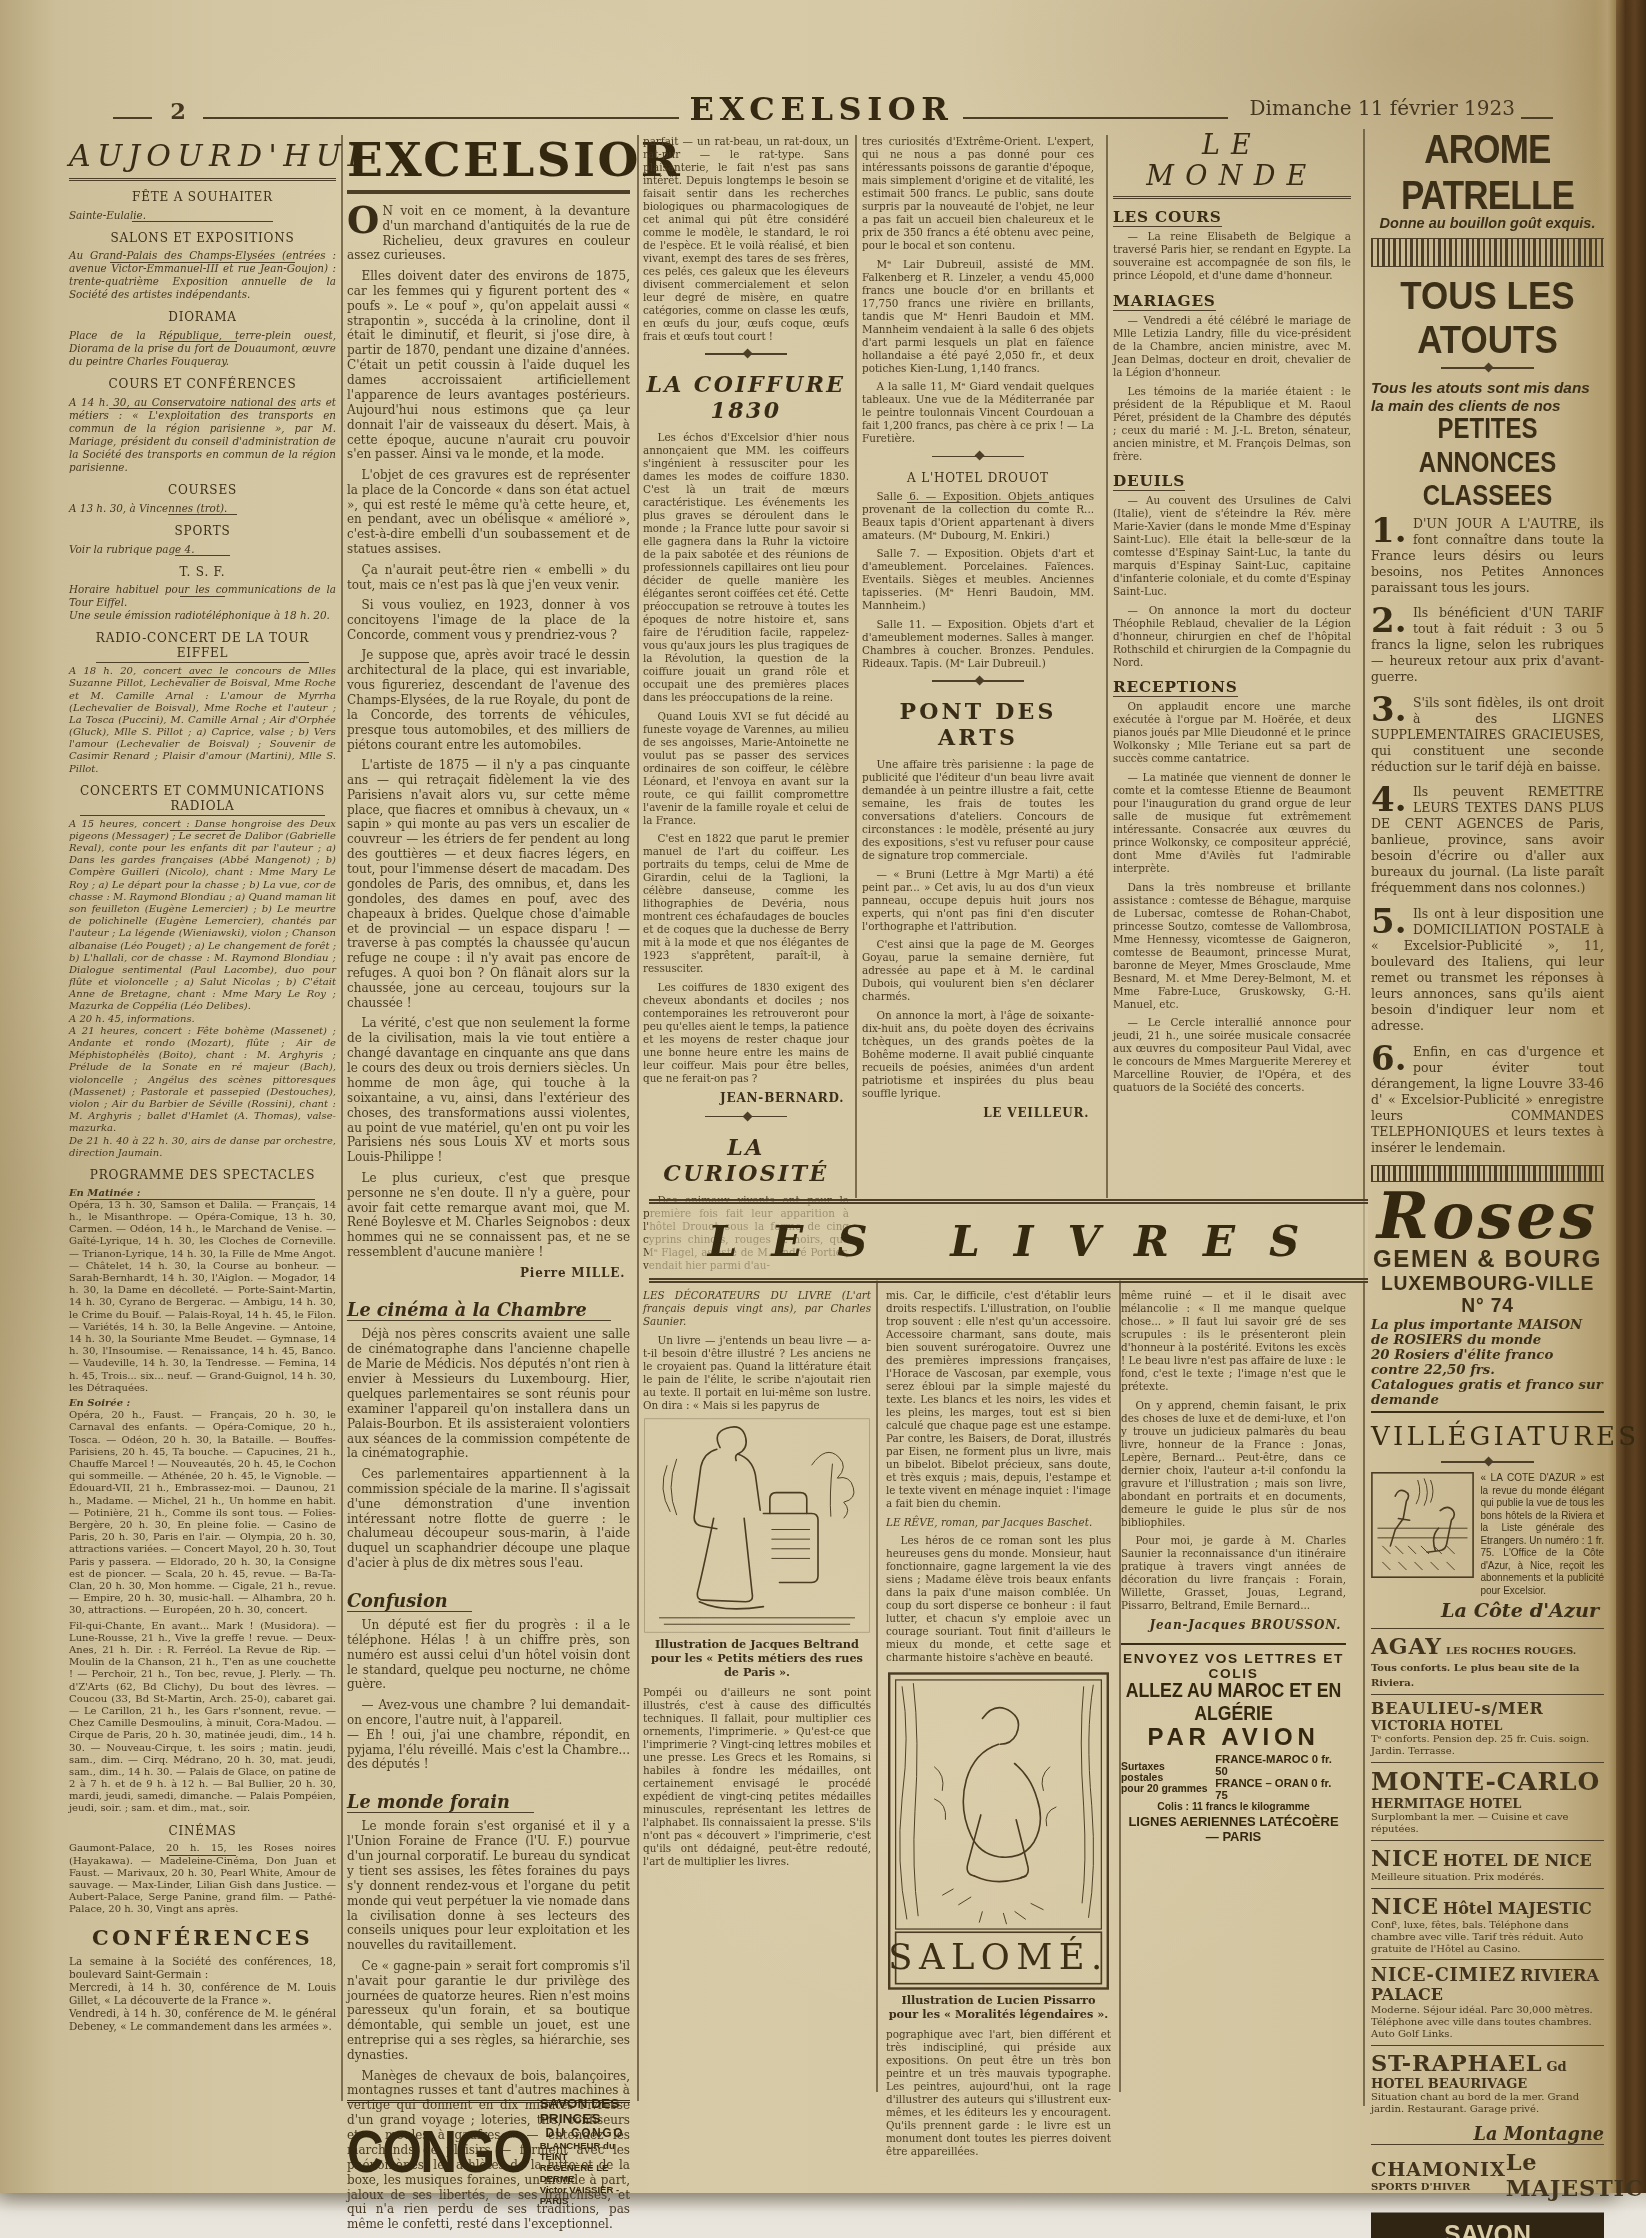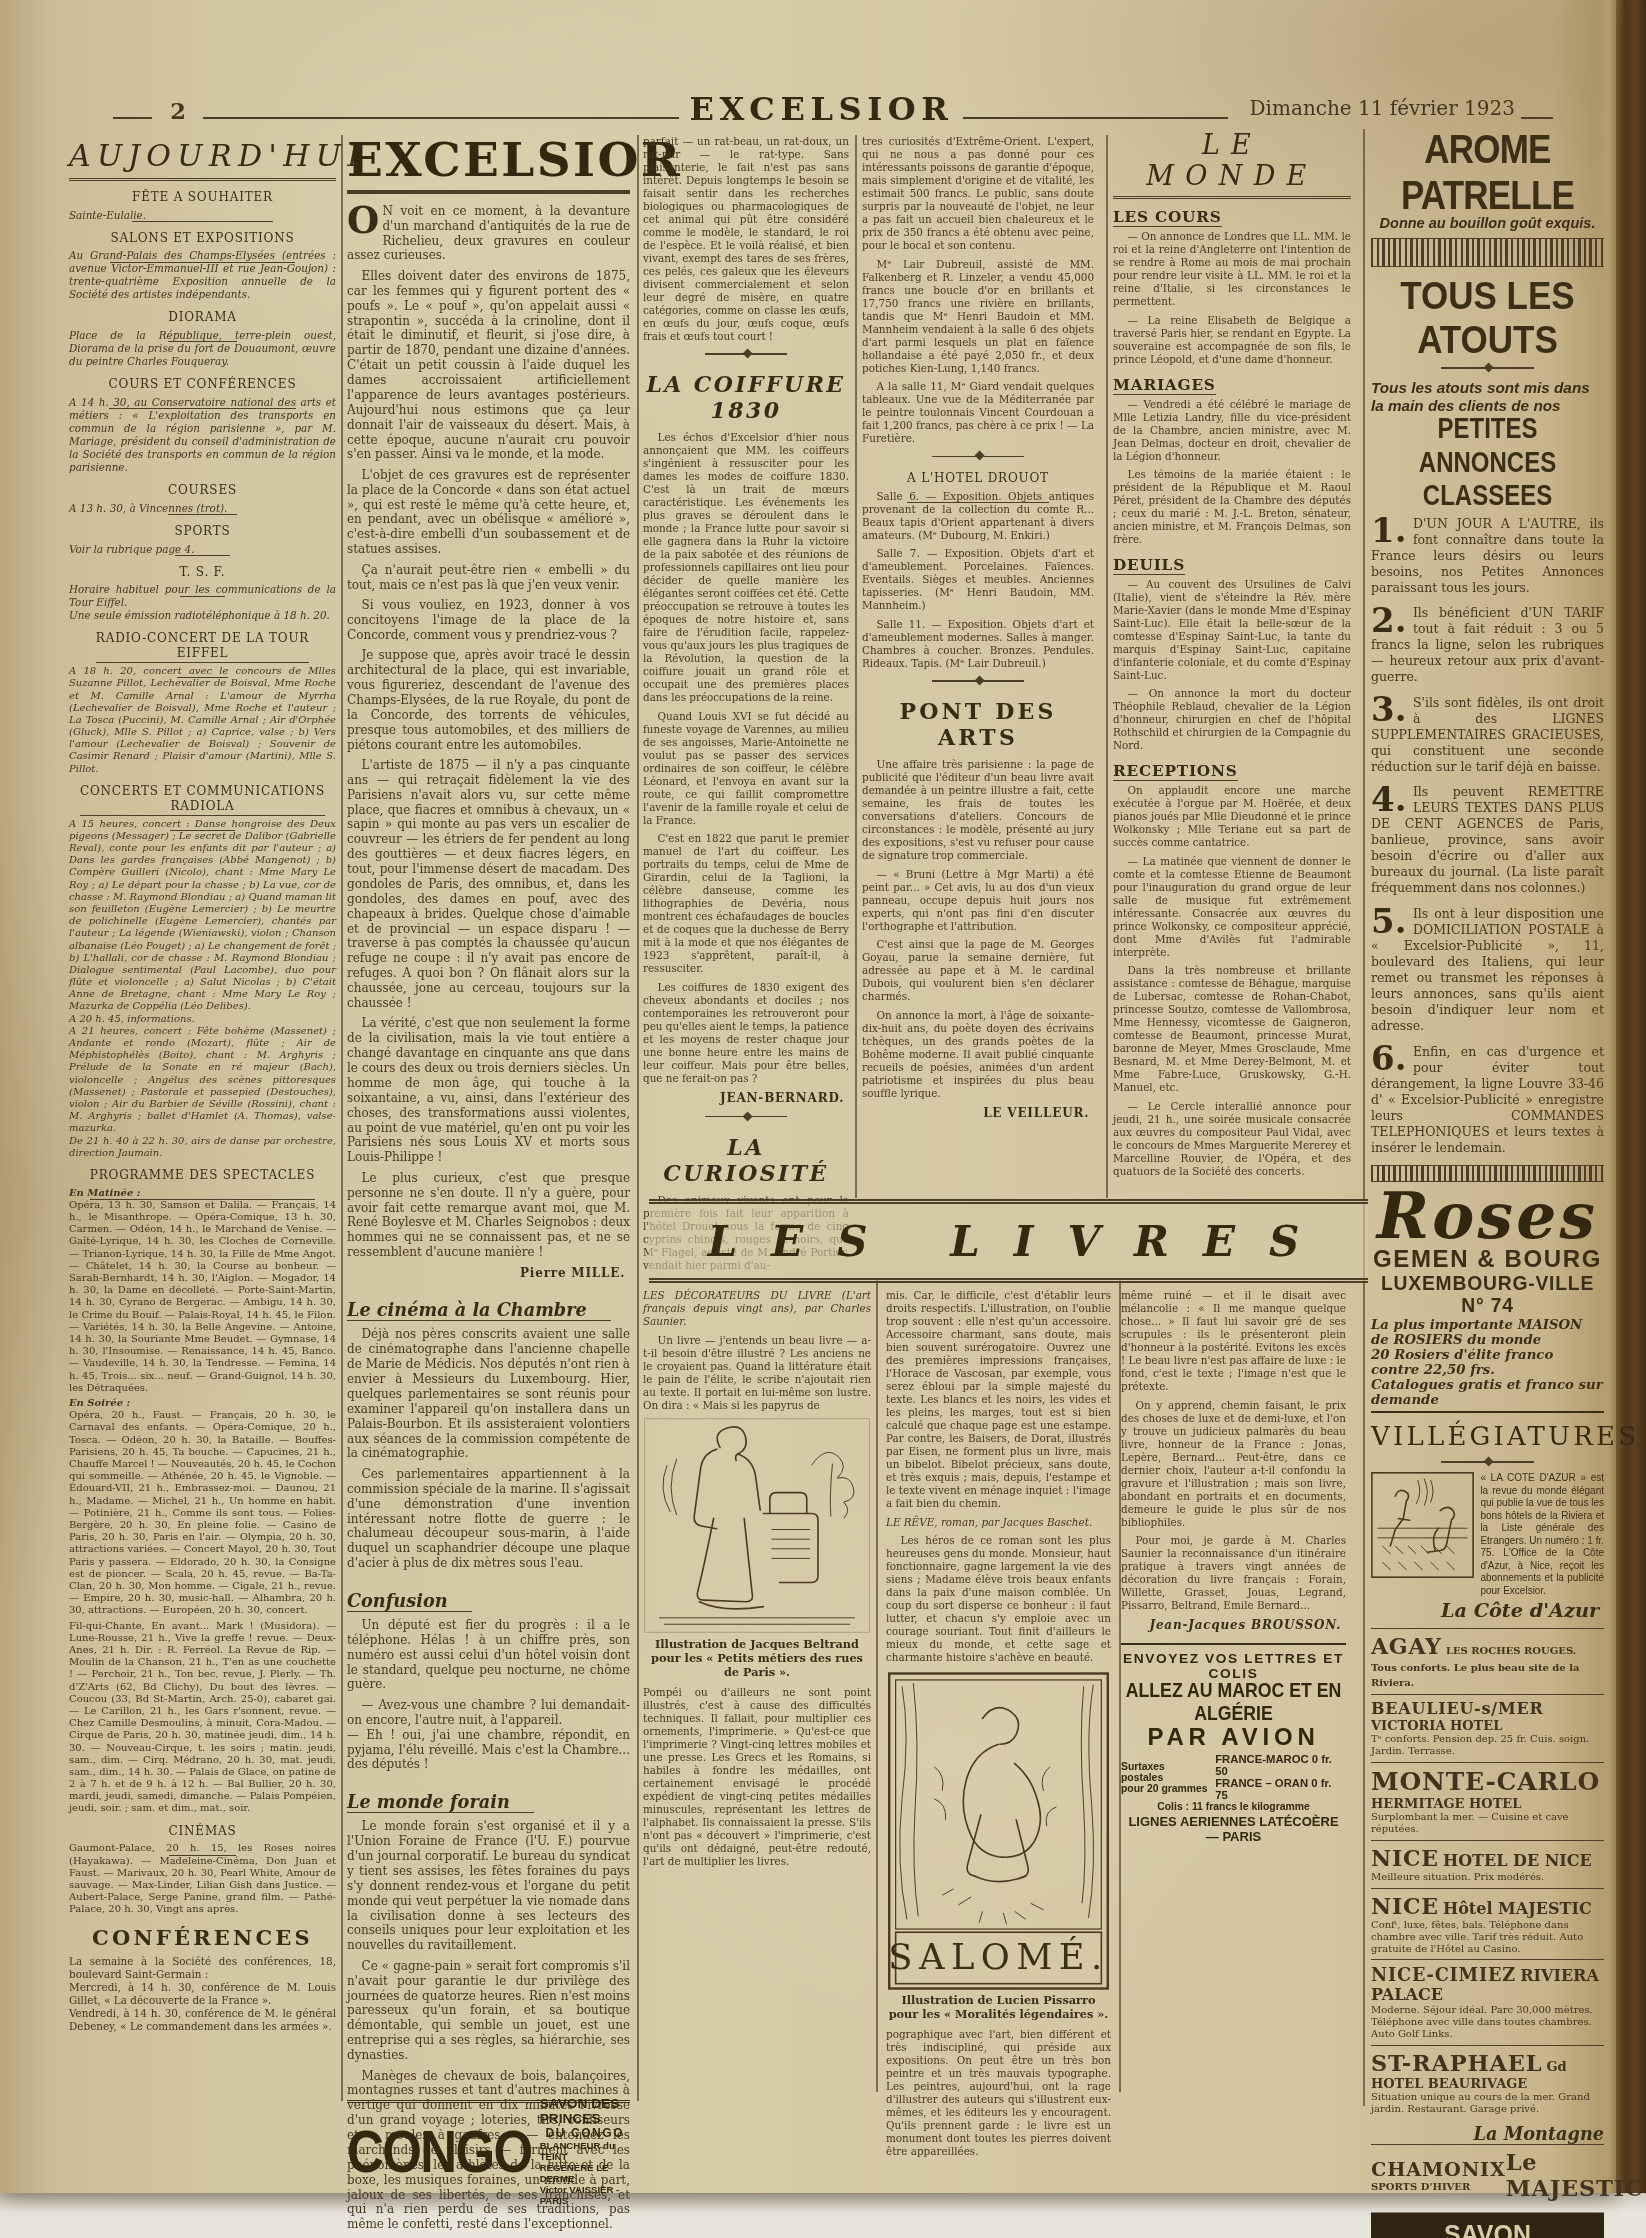--- a/index.html
+++ b/index.html
@@ -203,21 +203,20 @@
         <p>C'est ainsi que la page de M. Georges Goyau, parue la semaine dernière, fut adressée au pape et à M. le cardinal Dubois, qui voulurent bien s'en déclarer charmés.</p>
         <p>On annonce la mort, à l'âge de soixante-dix-huit ans, du poète doyen des écrivains tchèques, un des grands poètes de la Bohême moderne. Il avait publié cinquante recueils de poésies, animées d'un ardent patriotisme et inspirées du plus beau souffle lyrique.</p>
       </div>
       <div class="sig">LE VEILLEUR.</div>
     </div>
 
     <div class="abs" style="left:1113px;top:129px;width:238px;">
       <div style="text-align:center;font-style:italic;font-size:27px;letter-spacing:11.3px;color:#382c16;border-bottom:3.2px double #4c3e27;padding-bottom:4.8px;margin-bottom:6.4px;">LE MONDE</div>
       <div class="shL"><span>LES COURS</span></div>
       <div class="body sm">
-        <p>— On annonce de Londres que LL. MM. le roi et la reine d'Angleterre ont l'intention de se rendre à Rome au mois de mai prochain pour rendre leur visite à LL. MM. le roi et la reine d'Italie, si les circonstances le permettent.</p>
         <p>— La reine Elisabeth de Belgique a traversé Paris hier, se rendant en Egypte. La souveraine est accompagnée de son fils, le prince Léopold, et d'une dame d'honneur.</p>
       </div>
       <div class="shL"><span>MARIAGES</span></div>
       <div class="body sm">
         <p>— Vendredi a été célébré le mariage de Mlle Letizia Landry, fille du vice-président de la Chambre, ancien ministre, avec M. Jean Delmas, docteur en droit, chevalier de la Légion d'honneur.</p>
         <p>Les témoins de la mariée étaient : le président de la République et M. Raoul Péret, président de la Chambre des députés ; ceux du marié : M. J.-L. Breton, sénateur, ancien ministre, et M. François Delmas, son frère.</p>
       </div>
       <div class="shL"><span>DEUILS</span></div>
       <div class="body sm">
         <p>— Au couvent des Ursulines de Calvi (Italie), vient de s'éteindre la Rév. mère Marie-Xavier (dans le monde Mme d'Espinay Saint-Luc). Elle était la belle-sœur de la comtesse d'Espinay Saint-Luc, la tante du marquis d'Espinay Saint-Luc, capitaine d'infanterie coloniale, et du comte d'Espinay Saint-Luc.</p>
@@ -356,21 +355,21 @@
         <div class="sans" style="font-size:10px;line-height:1.25;text-align:justify;">« LA COTE D'AZUR » est la revue du monde élégant qui publie la vue de tous les bons hôtels de la Riviera et la Liste générale des Etrangers. Un numéro : 1 fr. 75. L'Office de la Côte d'Azur, à Nice, reçoit les abonnements et la publicité pour Excelsior.</div>
       </div>
       <div class="it bold" style="text-align:right;font-size:19.3px;margin:1.6px 4.8px 6.4px 0;">La Côte d'Azur</div>
 
       <div class="hotel"><span class="hn">AGAY</span> <span class="hd bold">LES ROCHES ROUGES. Tous conforts. Le plus beau site de la Riviera.</span></div>
       <div class="hotel"><span class="hn" style="font-size:16px;">BEAULIEU-s/MER</span> <span class="hn2">VICTORIA HOTEL</span><div class="hd">Tᵉ conforts. Pension dep. 25 fr. Cuis. soign. Jardin. Terrasse.</div></div>
       <div class="hotel"><span class="hn" style="font-size:25px;">MONTE-CARLO</span> <span class="hn2">HERMITAGE HOTEL</span><div class="hd">Surplombant la mer. — Cuisine et cave réputées.</div></div>
       <div class="hotel"><span class="hn">NICE</span> <span class="hn2" style="font-size:16px;">HOTEL DE NICE</span><div class="hd">Meilleure situation. Prix modérés.</div></div>
       <div class="hotel"><span class="hn">NICE</span> <span class="hn2" style="font-size:16px;">Hôtel MAJESTIC</span><div class="hd">Confᵗ, luxe, fêtes, bals. Téléphone dans chambre avec ville. Tarif très réduit. Auto gratuite de l'Hôtel au Casino.</div></div>
       <div class="hotel"><span class="hn" style="font-size:17.7px;">NICE-CIMIEZ</span> <span class="hn2" style="font-size:16px;">RIVIERA PALACE</span><div class="hd">Moderne. Séjour idéal. Parc 30,000 mètres. Téléphone avec ville dans toutes chambres. Auto Golf Links.</div></div>
-      <div class="hotel"><span class="hn" style="font-size:22.5px;">ST-RAPHAEL</span> <span class="hn2">Gd HOTEL BEAURIVAGE</span><div class="hd">Situation unique au cours de la mer. Grand jardin. Restaurant. Garage privé.</div></div>
+      <div class="hotel"><span class="hn" style="font-size:22.5px;">ST-RAPHAEL</span> <span class="hn2">Gd HOTEL BEAURIVAGE</span><div class="hd">Situation chant au bord de la mer. Grand jardin. Restaurant. Garage privé.</div></div>
       <div class="it bold" style="text-align:right;font-size:17.7px;margin-top:3.2px;">La Montagne</div>
       <div class="hotel" style="display:flex;justify-content:space-between;align-items:center;">
         <span><span class="hn" style="font-size:19.3px;">CHAMONIX</span><div class="hd bold">SPORTS D'HIVER</div></span>
         <span class="hn" style="font-size:22.5px;">Le MAJESTIC</span>
       </div>
 
       <div style="margin-top:8px;border-top:1.6px solid #3a2d15;">
         <div style="background:#2f2512;color:#d8cba5;font-family:'Liberation Sans',sans-serif;font-weight:bold;font-size:25px;text-align:center;padding:6.4px 1.6px;transform:scaleY(1.05);">SAVON DENTIFRICE VIGIER</div>
 
       </div>

